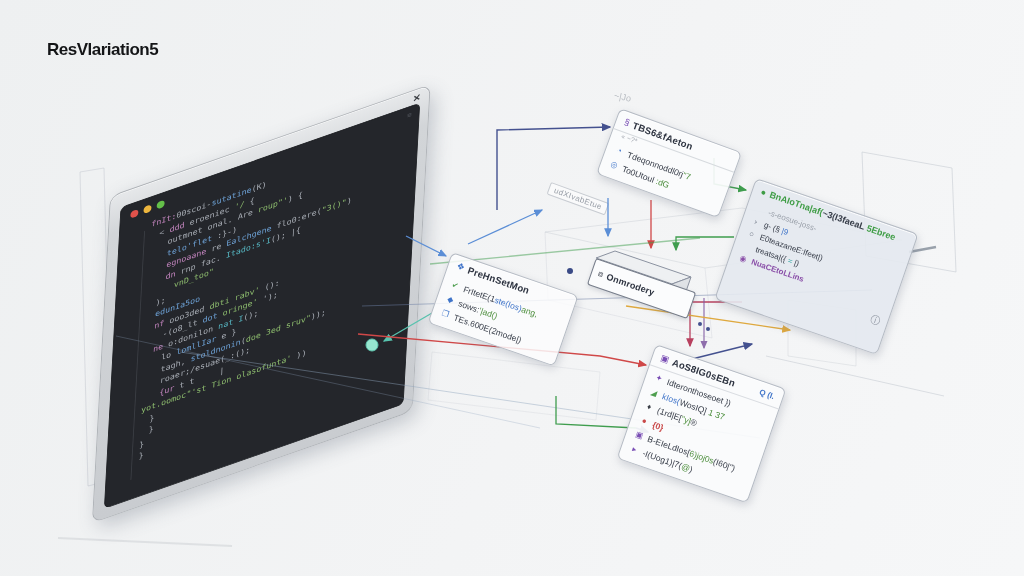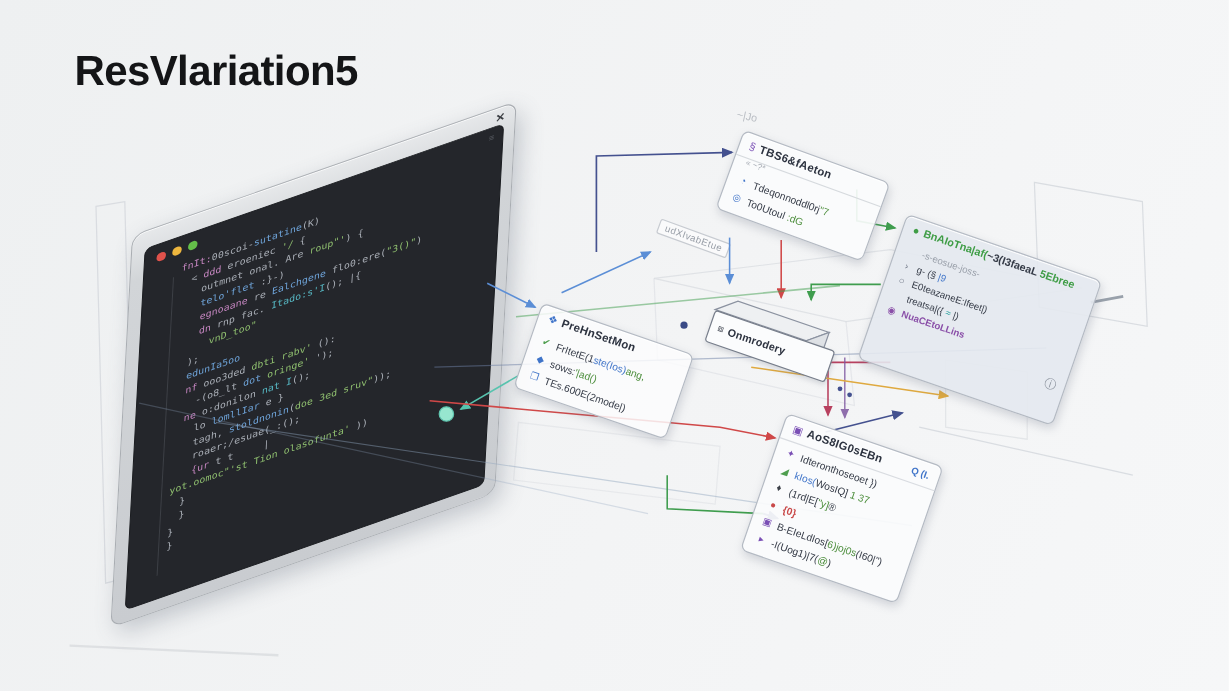--- a/index.html
+++ b/index.html
@@ -1,20 +1,20 @@
 <!DOCTYPE html>
 <html><head>
 <meta charset="utf-8">
 <style>
   html,body{margin:0;padding:0;}
   body{width:1024px;height:576px;overflow:hidden;background:linear-gradient(115deg,#eef0f1 0%,#f3f4f5 55%,#f6f7f8 100%);font-family:"Liberation Sans",sans-serif;position:relative;}
   .stage{position:absolute;inset:0;}
 
   
-  .title{position:absolute;left:62px;top:40px;margin:0;font-size:35px;font-weight:700;color:#141517;letter-spacing:-0.5px;}
+  .title{position:absolute;left:47px;top:40px;margin:0;font-size:17px;font-weight:700;color:#141517;letter-spacing:-0.5px;}
 
   
   svg.layer{position:absolute;left:0;top:0;width:1024px;height:576px;pointer-events:none;}
   .faintlayer{z-index:1;}
   .wirelayer{z-index:3;}
 
   
   .window{position:absolute;left:0;top:0;width:340px;height:375px;z-index:2;
     transform:matrix(0.876,-0.306,-0.044,0.80,110,196);transform-origin:0 0;
     background:linear-gradient(180deg,#e6e8ea 0%,#d2d5d8 12%,#c9ccd0 100%);

